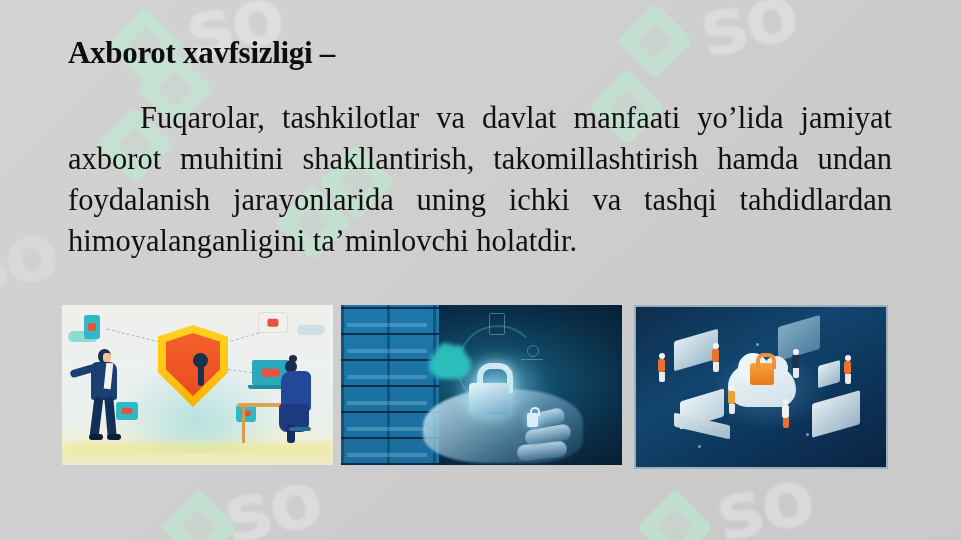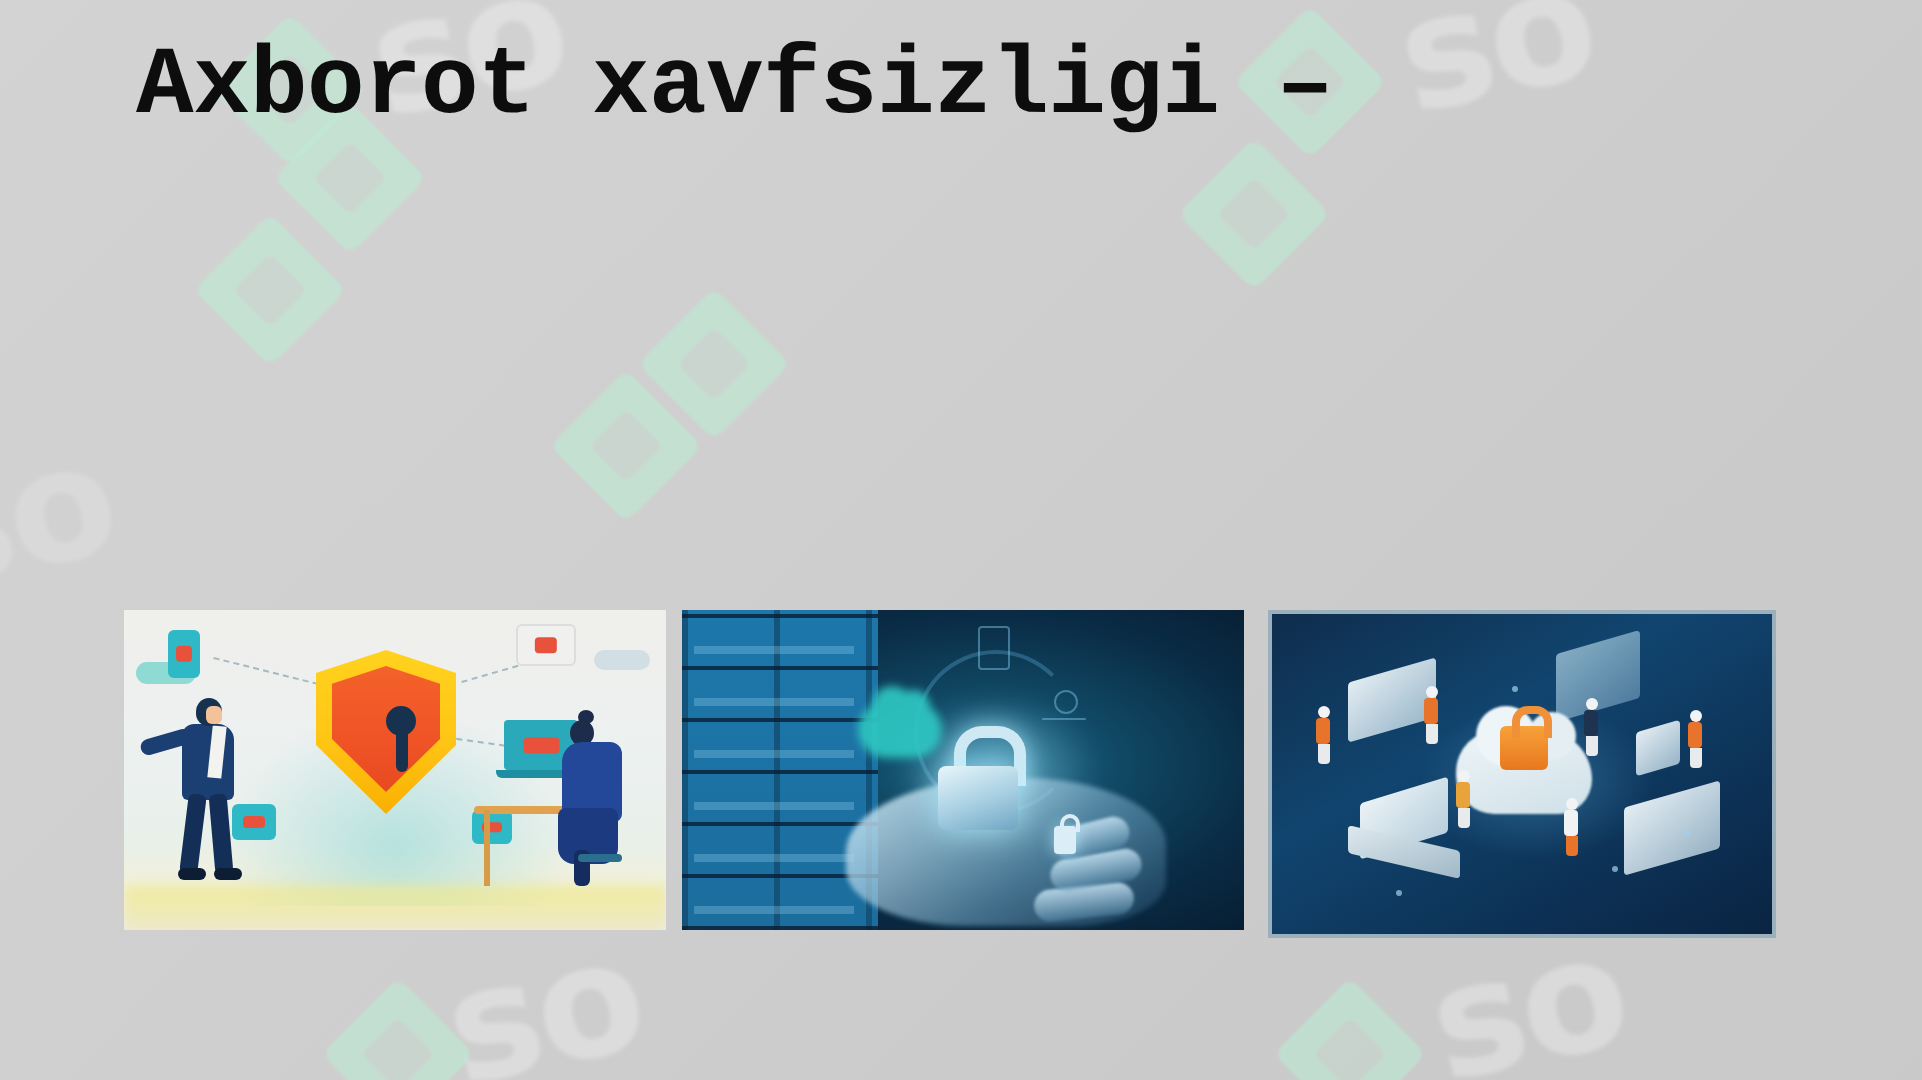--- a/index.html
+++ b/index.html
@@ -54,24 +54,24 @@
     letter-spacing: -2px;
     transform: rotate(-12deg);
     filter: blur(1.1px);
     user-select: none;
   }
 
   
   .title {
     position: absolute;
     left: 68px;
-    top: 18px;
-    font-family: Liberation Mono, monospace;
+    top: 36px;
+    font-family: Liberation Serif, serif;
     font-weight: 700;
-    font-size: 48px;
+    font-size: 31px;
     line-height: 1.1;
     color: #0d0d0d;
     letter-spacing: -0.3px;
     white-space: nowrap;
     z-index: 5;
   }
 
   
   .body-text {
     position: absolute;
@@ -299,20 +299,21 @@
 
     <div class="wm-text" style="left:186px; top:-22px;">so</div>
     <div class="wm-text" style="left:700px; top:-24px;">so</div>
     <div class="wm-text" style="left:224px; top:462px;">so</div>
     <div class="wm-text" style="left:716px; top:460px;">so</div>
     <div class="wm-text" style="left:-40px; top:214px; opacity:.18;">so</div>
   </div>
 
   <div class="title">Axborot xavfsizligi –</div>
 
+  <div class="body-text">Fuqarolar, tashkilotlar va davlat manfaati yo’lida jamiyat axborot muhitini shakllantirish, takomillashtirish hamda undan foydalanish jarayonlarida uning ichki va tashqi tahdidlardan himoyalanganligini ta’minlovchi holatdir.</div>
 
   <div class="img-strip">
 
     <div class="pic pic1">
       <div class="p1-haze"></div>
       <div class="p1-floor"></div>
 
       <div class="p1-cloud"></div>
       <div class="p1-cloud2"></div>
       <div class="p1-dash p1-d1"></div>

